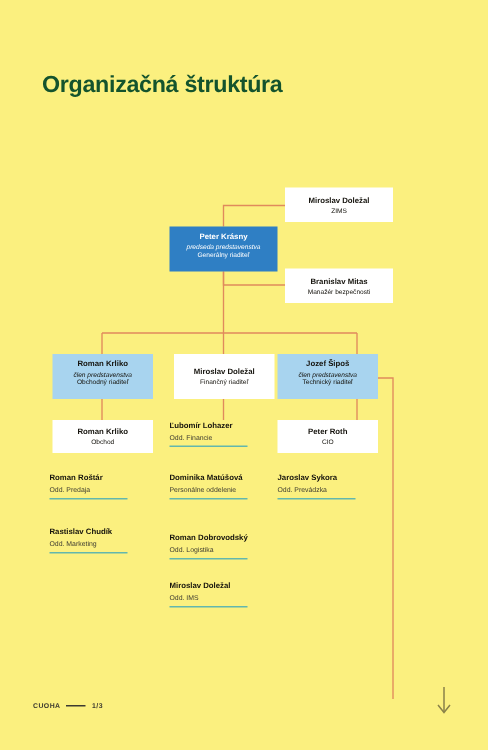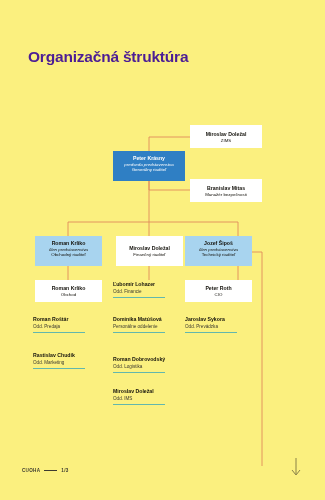--- a/index.html
+++ b/index.html
@@ -22,21 +22,21 @@
   }
 
   
   .page-title {
     position: absolute;
     left: 28px;
     top: 48px;
     font-size: 15.5px;
     font-weight: bold;
     letter-spacing: -0.2px;
-    color: #4c1d95;
+    color: #14532d;
     white-space: nowrap;
   }
 
   
   .wires {
     position: absolute;
     left: 0;
     top: 0;
     width: 325px;
     height: 500px;

